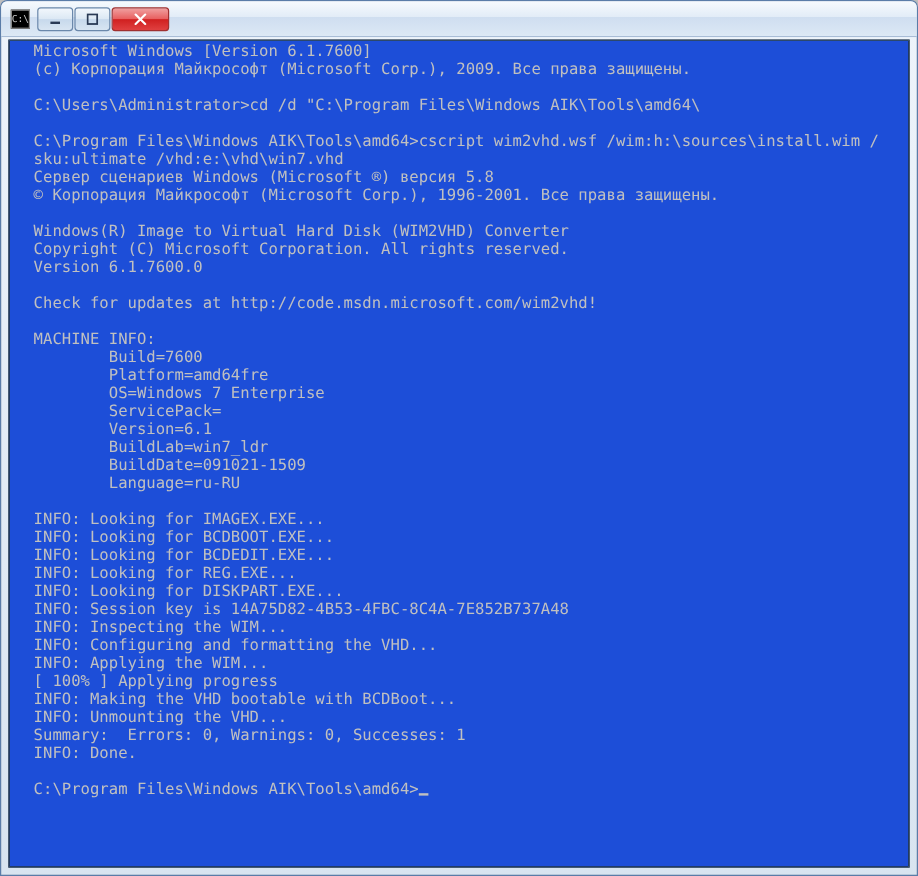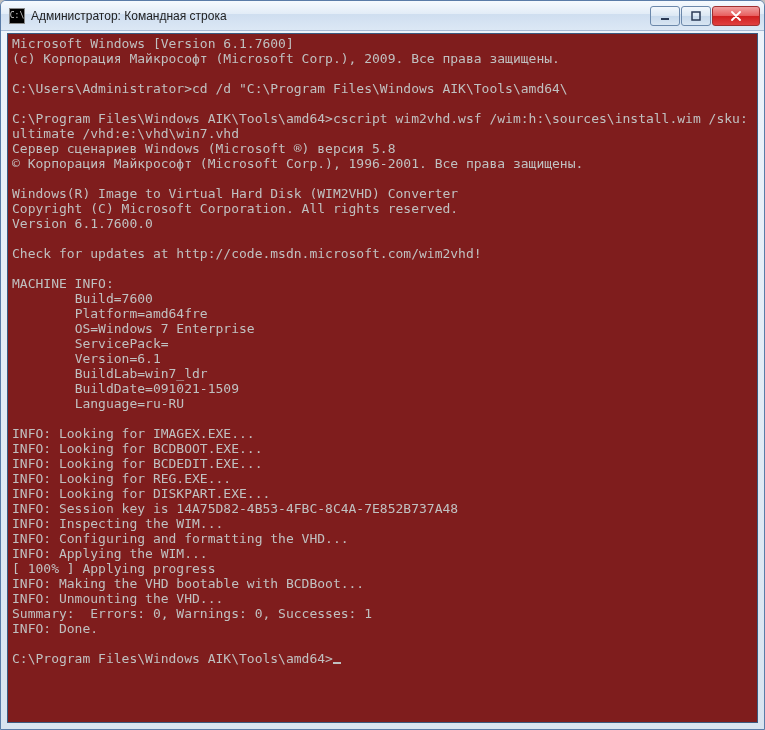--- a/index.html
+++ b/index.html
@@ -75,26 +75,26 @@
   margin: 6px;
   margin-top: 2px;
   background: #000;
   border: 1px solid #3a5a80;
   box-shadow: inset 0 0 3px rgba(0,0,0,0.5);
   overflow: hidden;
 }
 .console {
   width: 100%;
   height: 100%;
-  background: #7f1d1d;
+  background: #1d4ed8;
   color: #c0c0c0;
   font-family: "Lucida Console", "Consolas", monospace;
   font-size: 13px;
   line-height: 15px;
-  padding: 2px 4px;
+  padding: 2px 20px;
   white-space: pre-wrap;
   word-break: break-all;
   overflow-y: auto;
 }
 .console::-webkit-scrollbar { width: 17px; }
 .console::-webkit-scrollbar-track { background: #e8e8e8; }
 .console::-webkit-scrollbar-thumb { background: #c0c8d4; border: 1px solid #8aa; }
 .cursor {
   display: inline-block;
   width: 8px;
@@ -103,21 +103,20 @@
   vertical-align: baseline;
   margin-bottom: -1px;
 }
 </style>
 </head>
 <body>
 
 <div class="window">
   <div class="titlebar">
     <div class="app-icon">C:\</div>
-    <div class="title-text">Администратор: Командная строка</div>
     <div class="win-controls">
       <div class="win-btn">
         <svg width="10" height="10" viewBox="0 0 10 10">
           <rect x="1" y="7" width="8" height="2" fill="#2a3a55"></rect>
         </svg>
       </div>
       <div class="win-btn">
         <svg width="10" height="10" viewBox="0 0 10 10">
           <rect x="1" y="1" width="8" height="8" fill="none" stroke="#2a3a55" stroke-width="1.5"></rect>
         </svg>

